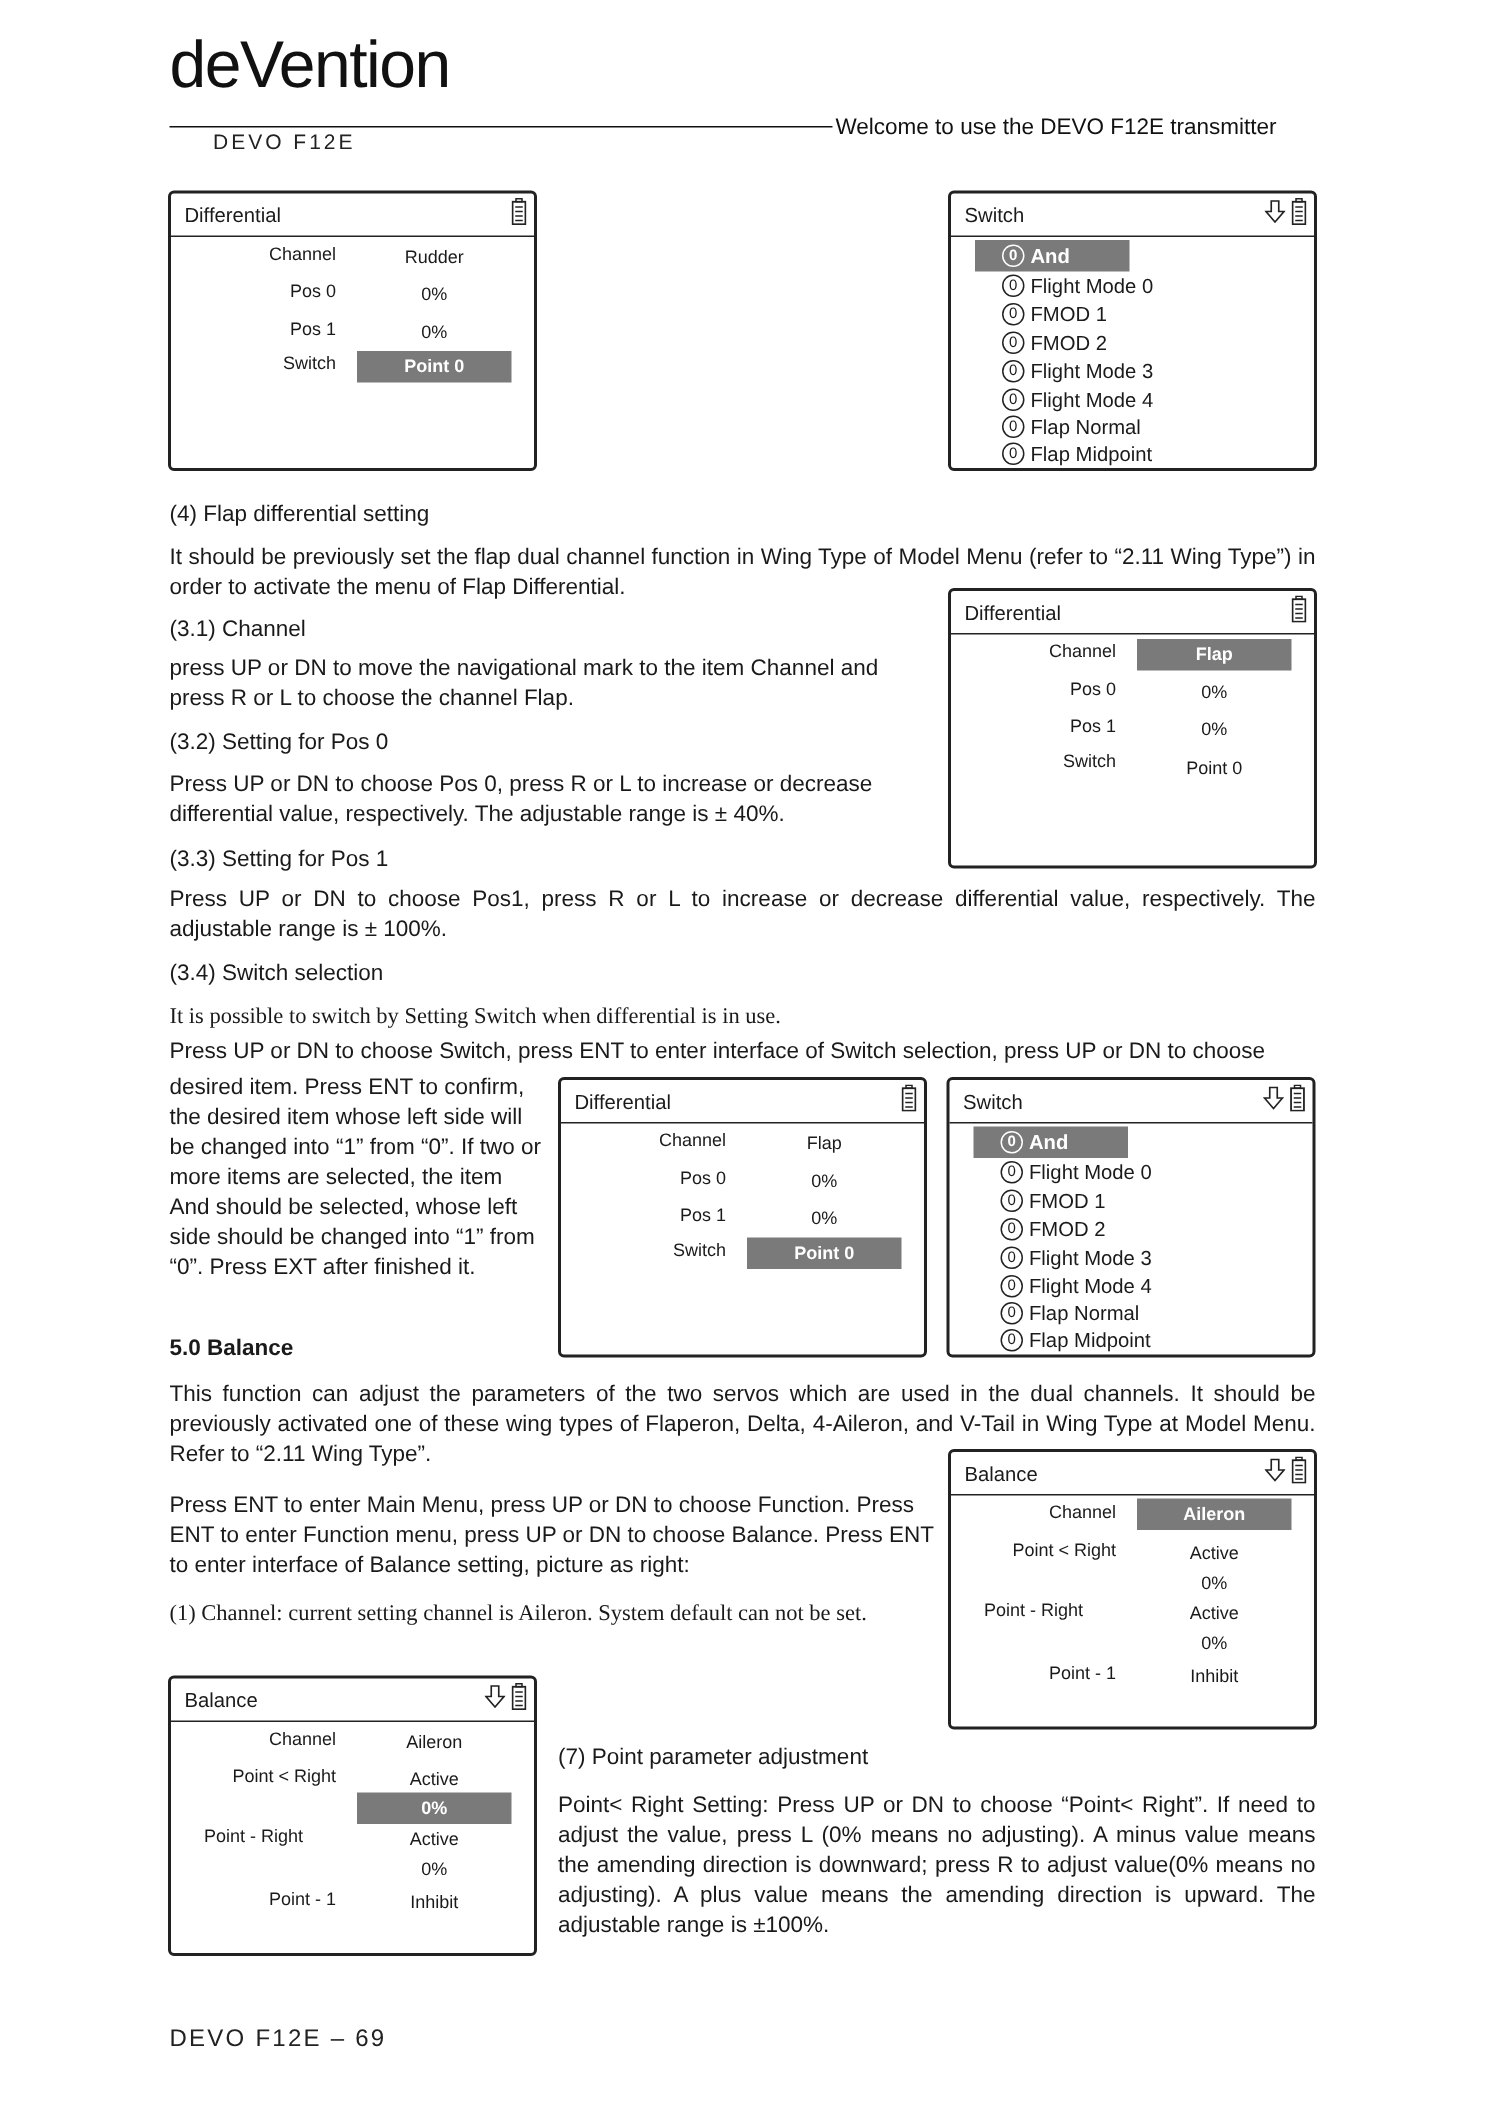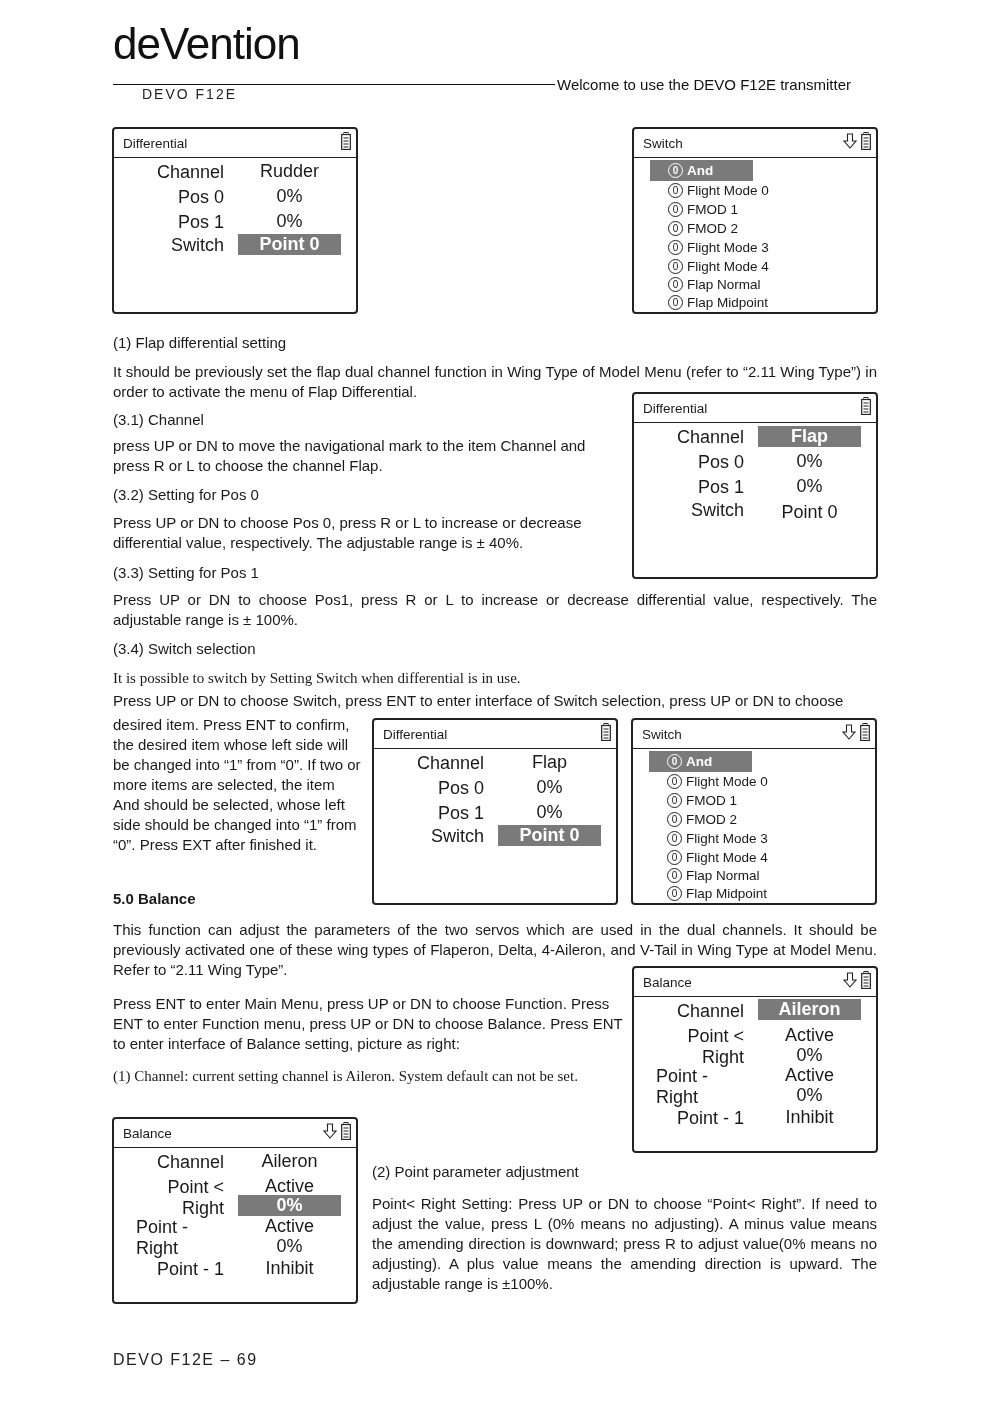--- a/index.html
+++ b/index.html
@@ -11,21 +11,21 @@
   .hdr-text { left:557px; top:76px; font-size:15px; color:#111; }
   .p { font-size:15px; line-height:20px; color:#1a1a1a; }
   .just { text-align:justify; }
   .bold { font-weight:bold; }
 
   .lcd { position:absolute; border:2px solid #222; border-radius:4px; background:#fff; box-sizing:border-box; }
   .lcd-title { height:28px; border-bottom:1.5px solid #222; display:flex; align-items:center; padding-left:9px; font-size:13.5px; position:relative; }
   .lcd-icons { position:absolute; right:5px; top:3px; display:flex; align-items:center; gap:4px; }
   .batt { width:10px; height:18px; position:relative; }
   .arrow { width:14px; height:16px; }
-  .row { position:absolute; font-size:18px; }
+  .row { position:absolute; font-size:12px; }
   .lbl { position:absolute; text-align:right; }
   .val { position:absolute; text-align:center; }
   .hl { background:#7a7a7a; color:#fff; font-weight:bold; }
   .sw-item { position:absolute; font-size:13.5px; display:flex; align-items:center; }
   .circ { display:inline-block; width:13px; height:13px; border:1.3px solid #222; border-radius:50%; font-size:10px; line-height:13px; text-align:center; margin-right:4px; box-sizing:content-box; }
   .sw-sel { background:#7a7a7a; color:#fff; font-weight:bold; }
   .sw-sel .circ { border-color:#fff; color:#fff; }
   .footer { left:113px; top:1351px; font-size:16px; letter-spacing:1.5px; color:#222; }
 </style>
 </head>
@@ -111,21 +111,21 @@
     <div class="sw-item" style="left:34px;top:148px;">
       <span class="circ">0</span>
       <span>Flap Normal</span>
     </div>
     <div class="sw-item" style="left:34px;top:166px;">
       <span class="circ">0</span>
       <span>Flap Midpoint</span>
     </div>
   </div>
 
-<div class="abs p" style="left:113px;top:333px;">(1) Flap differential setting</div>
+<div class="abs p" style="left:113px;top:333px;">(4) Flap differential setting</div>
 <div class="abs p just" style="left:113px;top:362px;width:764px;">It should be previously set the flap dual channel function in Wing Type of Model Menu (refer to “2.11 Wing Type”) in order to activate the menu of Flap Differential.</div>
 
 <div class="lcd" style="left:632px;top:392px;width:246px;height:187px;">
     <div class="lcd-title">
       <span>Differential</span>
       <span class="lcd-icons">
         <span class="batt"><svg width="10" height="18" viewBox="0 0 10 18">
             <rect x="3" y="0.5" width="4" height="2" fill="none" stroke="#222" stroke-width="1"></rect>
             <rect x="0.7" y="2.5" width="8.6" height="15" fill="none" stroke="#222" stroke-width="1.2"></rect>
             <line x1="2.5" y1="6" x2="7.5" y2="6" stroke="#222"></line>
@@ -327,16 +327,16 @@
     </div>
     <div class="row" style="left:0;top:118px;width:100%;height:20px;">
       <span class="val" style="left:124px;width:103px;top:0;line-height:18px;">0%</span>
     </div>
     <div class="row" style="left:0;top:140px;width:100%;height:20px;">
       <span class="lbl" style="left:20px;width:90px;top:0;">Point - 1</span>
       <span class="val" style="left:124px;width:103px;top:0;line-height:18px;">Inhibit</span>
     </div>
   </div>
 
-<div class="abs p" style="left:372px;top:1162px;">(2) Point parameter adjustment</div>
+<div class="abs p" style="left:372px;top:1162px;">(7) Point parameter adjustment</div>
 <div class="abs p just" style="left:372px;top:1194px;width:505px;">Point&lt; Right Setting: Press UP or DN to choose  “Point&lt; Right”.  If need to adjust the value, press L (0% means no adjusting). A minus value means the amending direction is downward; press R to adjust value(0% means no adjusting). A plus value means the amending direction is upward. The adjustable range is ±100%.</div>
 
 <div class="abs footer">DEVO F12E – 69</div>
 
 </body></html>

